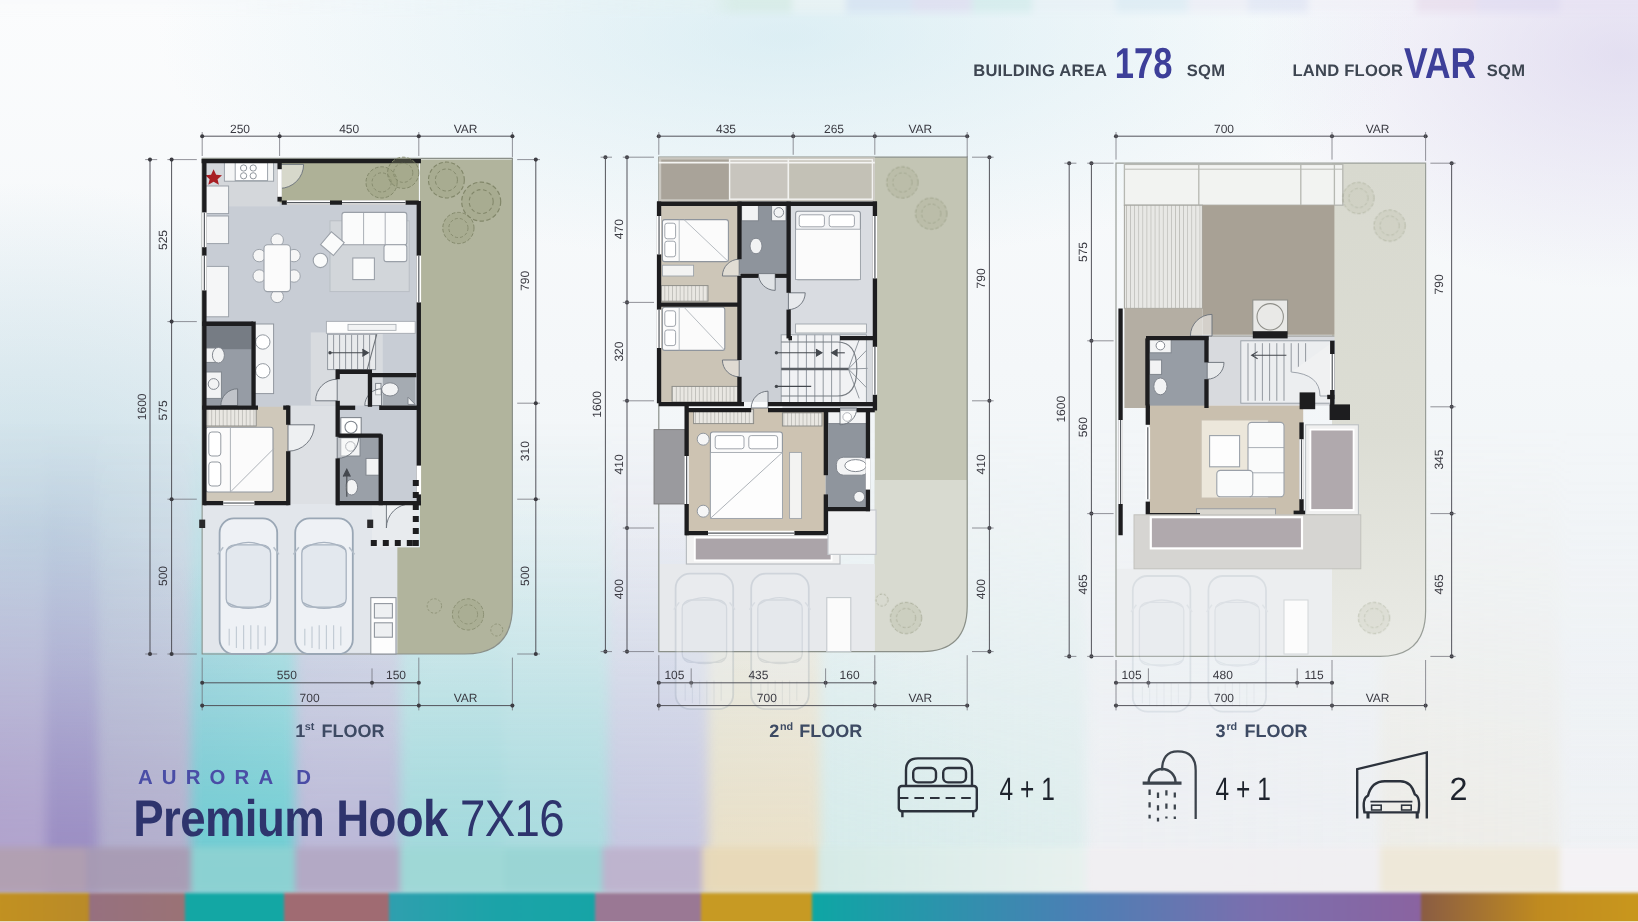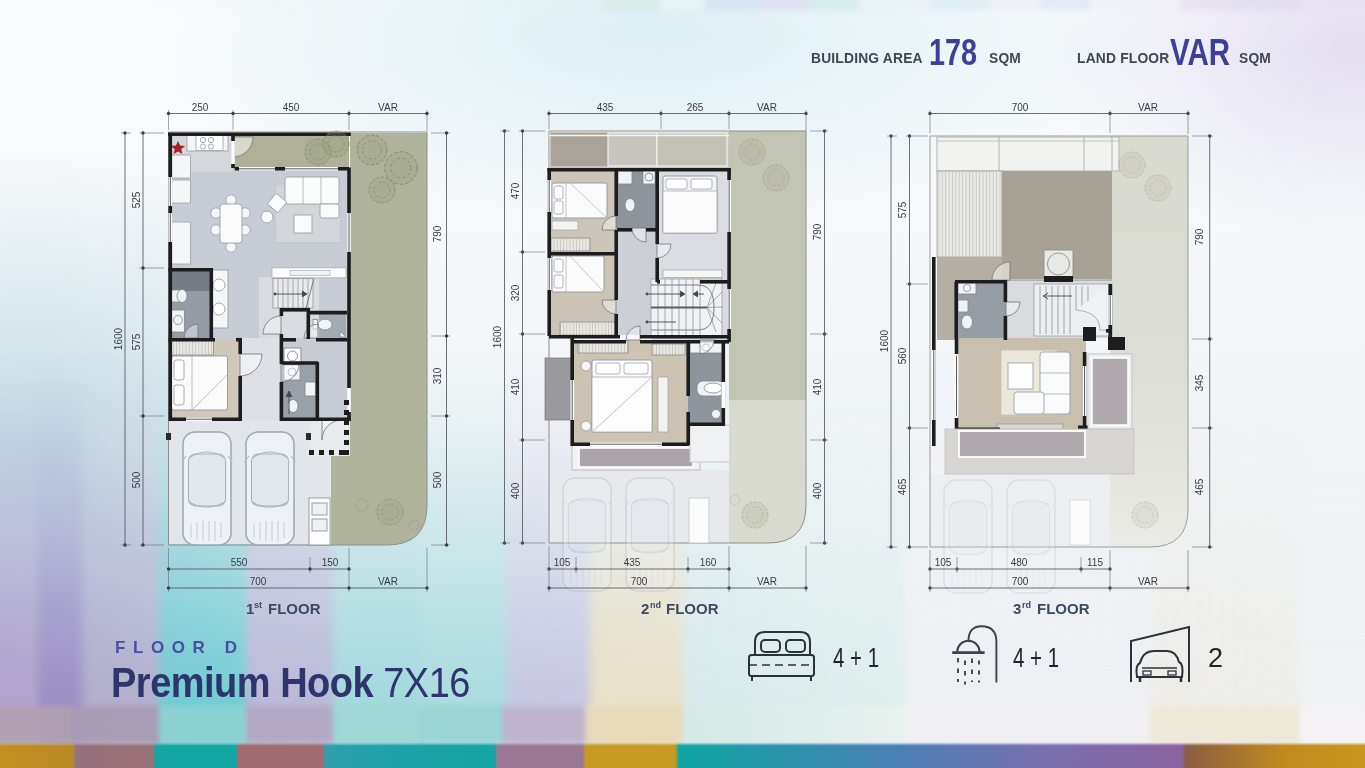--- a/index.html
+++ b/index.html
@@ -868,21 +868,21 @@
       <text x="1148" y="585" text-anchor="middle">VAR</text>
     </g>
 
     <g font-family="Liberation Sans, sans-serif" fill="#3d4a63" font-weight="bold">
       <text x="1013" y="614" font-size="15">3</text>
       <text x="1022" y="608" font-size="9">rd</text>
       <text x="1037" y="614" font-size="15">FLOOR</text>
     </g>
   </svg>
 
-  <div class="abs" style="left:115px;top:637.5px;font-size:17px;font-weight:bold;letter-spacing:7.6px;color:#4a4da6;">FLOOR D</div>
+  <div class="abs" style="left:115px;top:637.5px;font-size:17px;font-weight:bold;letter-spacing:7.6px;color:#4a4da6;">AURORA D</div>
 
   <div class="abs" style="left:111px;top:658.5px;font-size:38px;font-weight:bold;letter-spacing:-0.5px;color:#2e346d;transform:scaleY(1.13);transform-origin:0 0;">Premium Hook <span style="font-weight:normal;">7X16</span></div>
 
   <svg class="abs" id="icons" style="left:700px;top:615px;" width="560" height="80" viewBox="0 0 560 80">
 
     <g fill="none" stroke="#2c323c" stroke-width="2">
       <path d="M55 40 V27 Q55 17 65 17 H100 Q110 17 110 27 V40"></path>
       <rect x="49" y="40" width="65" height="21" rx="2.5"></rect>
       <rect x="61" y="25" width="19" height="12" rx="4"></rect>
       <rect x="86" y="25" width="19" height="12" rx="4"></rect>

